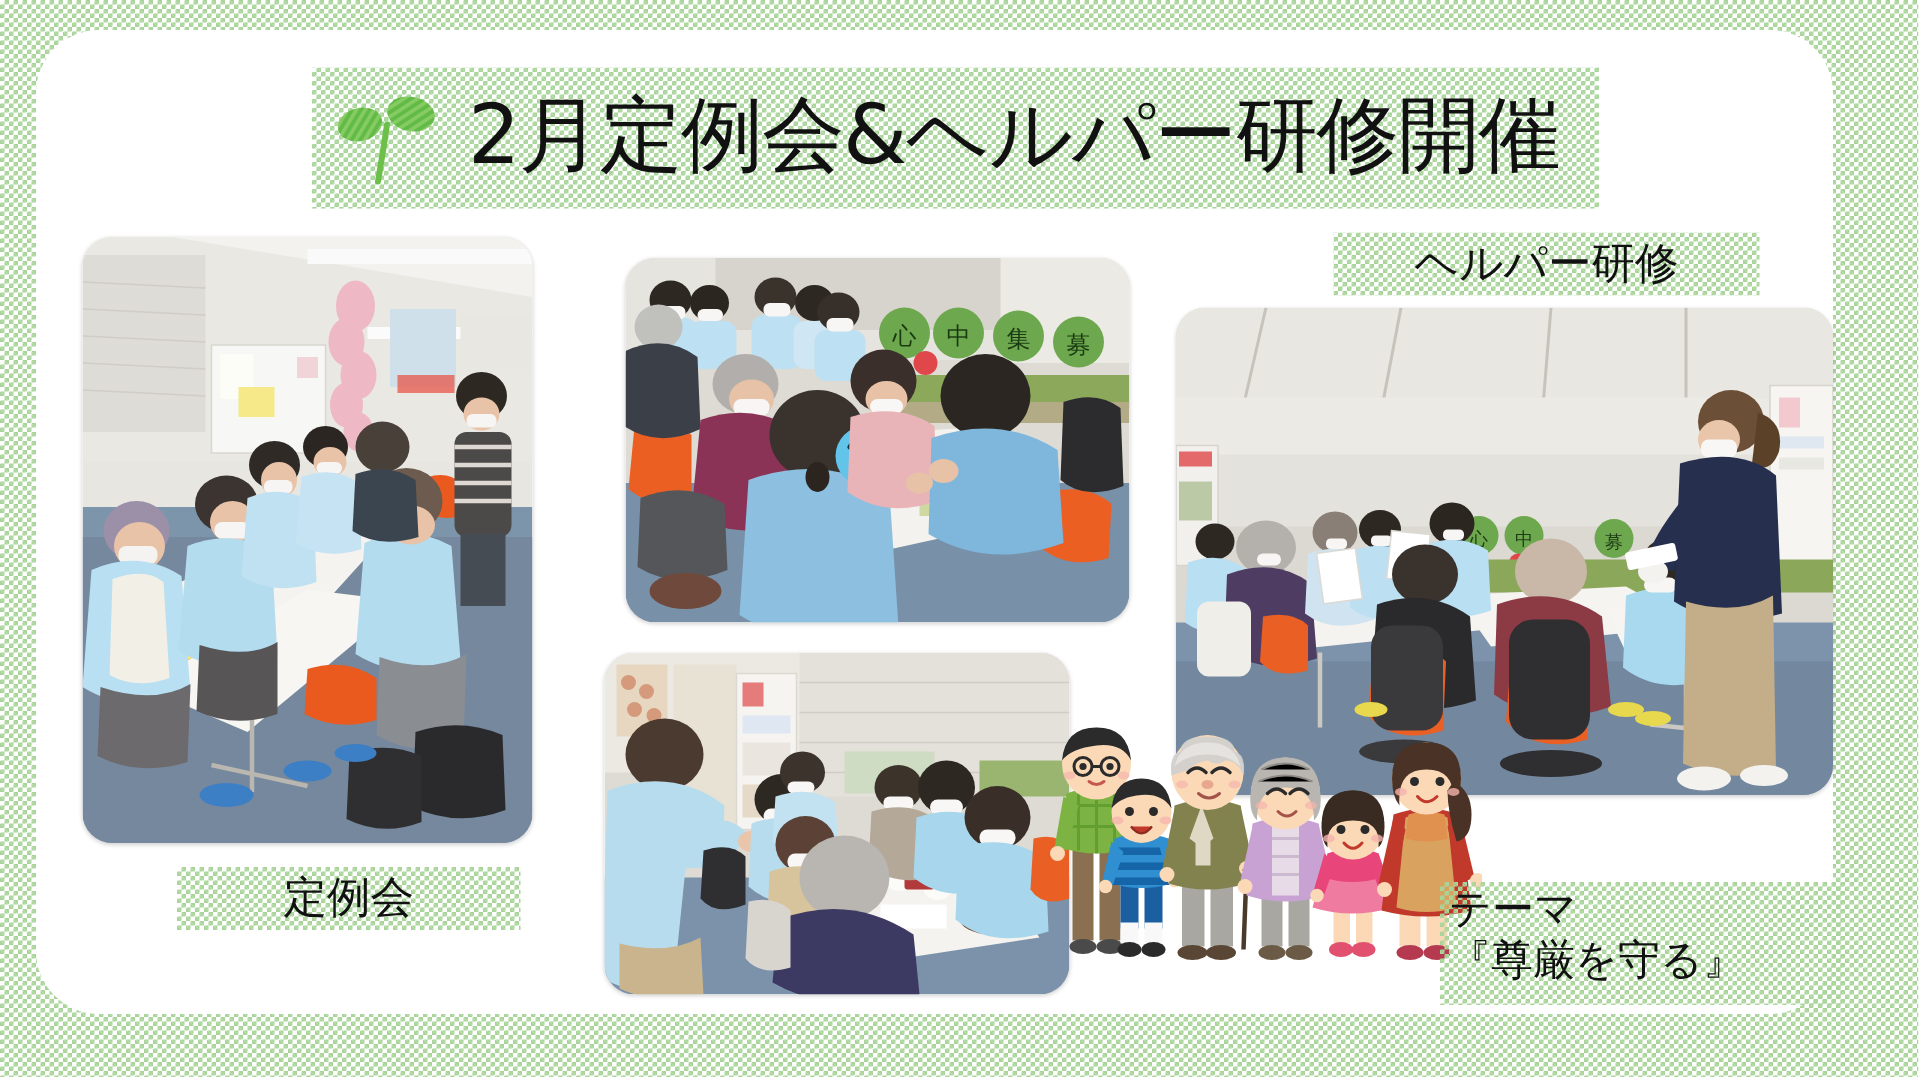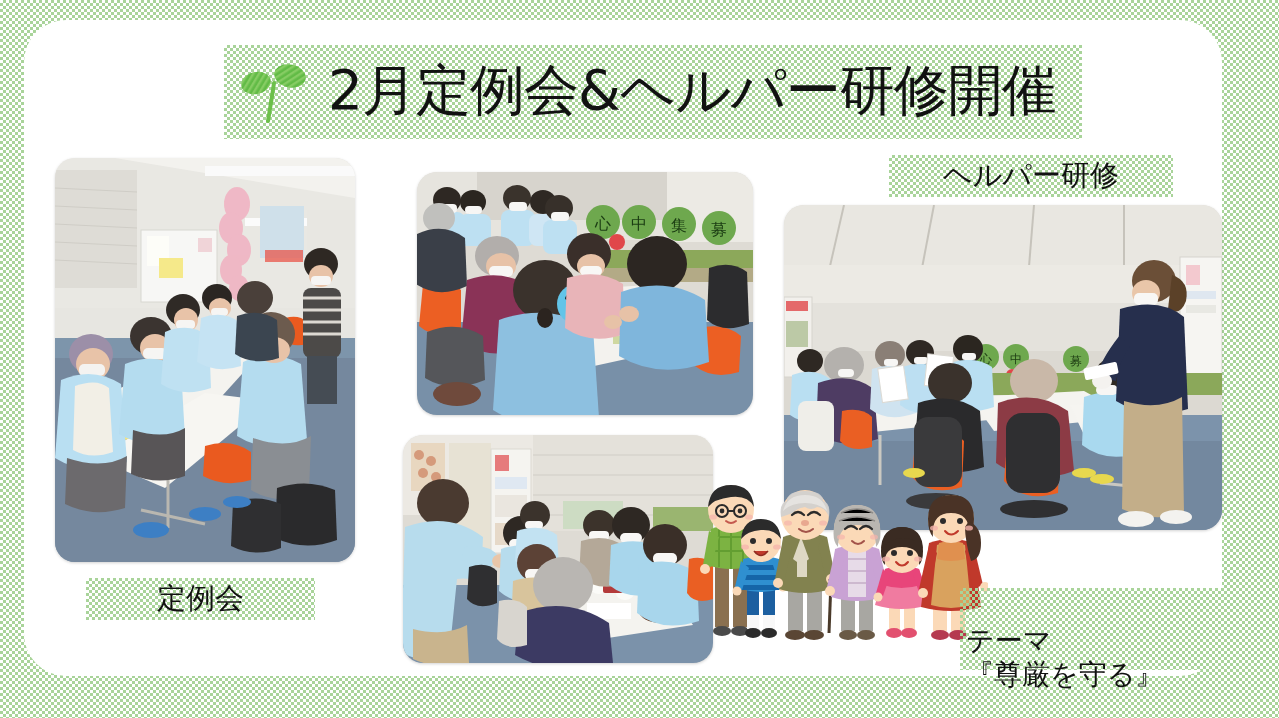--- a/index.html
+++ b/index.html
@@ -20,21 +20,21 @@
     background-size:6px 6px;
     background-position:0 0,3px 3px;
   }
   .card{
     position:absolute;left:24px;top:20px;width:1198px;height:656px;
     background:#ffffff;border-radius:42px;
   }
 
   
   .title-banner{
-    position:absolute;left:224px;top:45px;width:858px;height:94px;
+    position:absolute;left:208px;top:45px;width:858px;height:94px;
     background-color:#ffffff;
     background-image:
       linear-gradient(45deg,#a9d49a 25%,transparent 25%,transparent 75%,#a9d49a 75%),
       linear-gradient(45deg,#a9d49a 25%,transparent 25%,transparent 75%,#a9d49a 75%);
     background-size:6px 6px;background-position:0 0,3px 3px;
     display:flex;align-items:center;
   }
   .sprout{position:absolute;left:14px;top:16px;width:70px;height:62px;}
   .title-text{
     position:absolute;left:104px;top:50%;transform:translateY(-52%);
@@ -56,35 +56,35 @@
     position:absolute;
     background-color:#ffffff;
     background-image:
       linear-gradient(45deg,#a9d49a 25%,transparent 25%,transparent 75%,#a9d49a 75%),
       linear-gradient(45deg,#a9d49a 25%,transparent 25%,transparent 75%,#a9d49a 75%);
     background-size:6px 6px;background-position:0 0,3px 3px;
     display:flex;align-items:center;justify-content:center;
     color:#111111;font-family:Liberation Sans, sans-serif;
   }
   #label-helper-training{left:889px;top:155px;width:284px;height:42px;font-size:29px;}
-  #label-regular-meeting{left:86px;top:578px;width:229px;height:42px;font-size:29px;}
+  #label-regular-meeting{left:118px;top:578px;width:229px;height:42px;font-size:29px;}
 
   
   .theme-block{
     position:absolute;left:960px;top:588px;width:268px;height:82px;
     background-color:rgba(255,255,255,0);
     background-image:
       linear-gradient(45deg,#a9d49a 25%,transparent 25%,transparent 75%,#a9d49a 75%),
       linear-gradient(45deg,#a9d49a 25%,transparent 25%,transparent 75%,#a9d49a 75%);
     background-size:6px 6px;background-position:0 0,3px 3px;
     padding:2px 6px;box-sizing:border-box;
     font-family:"DejaVu Sans","Liberation Sans",sans-serif;color:#111111;
     line-height:1.16;
   }
-  .theme-line1{font-size:28px;margin-top:35px;}
+  .theme-line1{font-size:28px;}
   .theme-line2{font-size:28px;margin-top:2px;}
 
   
   #family-illustration{position:absolute;left:693px;top:483px;width:295px;height:185px;}
   #family-illustration svg{display:block;width:100%;height:100%;}
 </style>
 </head>
 <body>
 
 <div class="slide">

